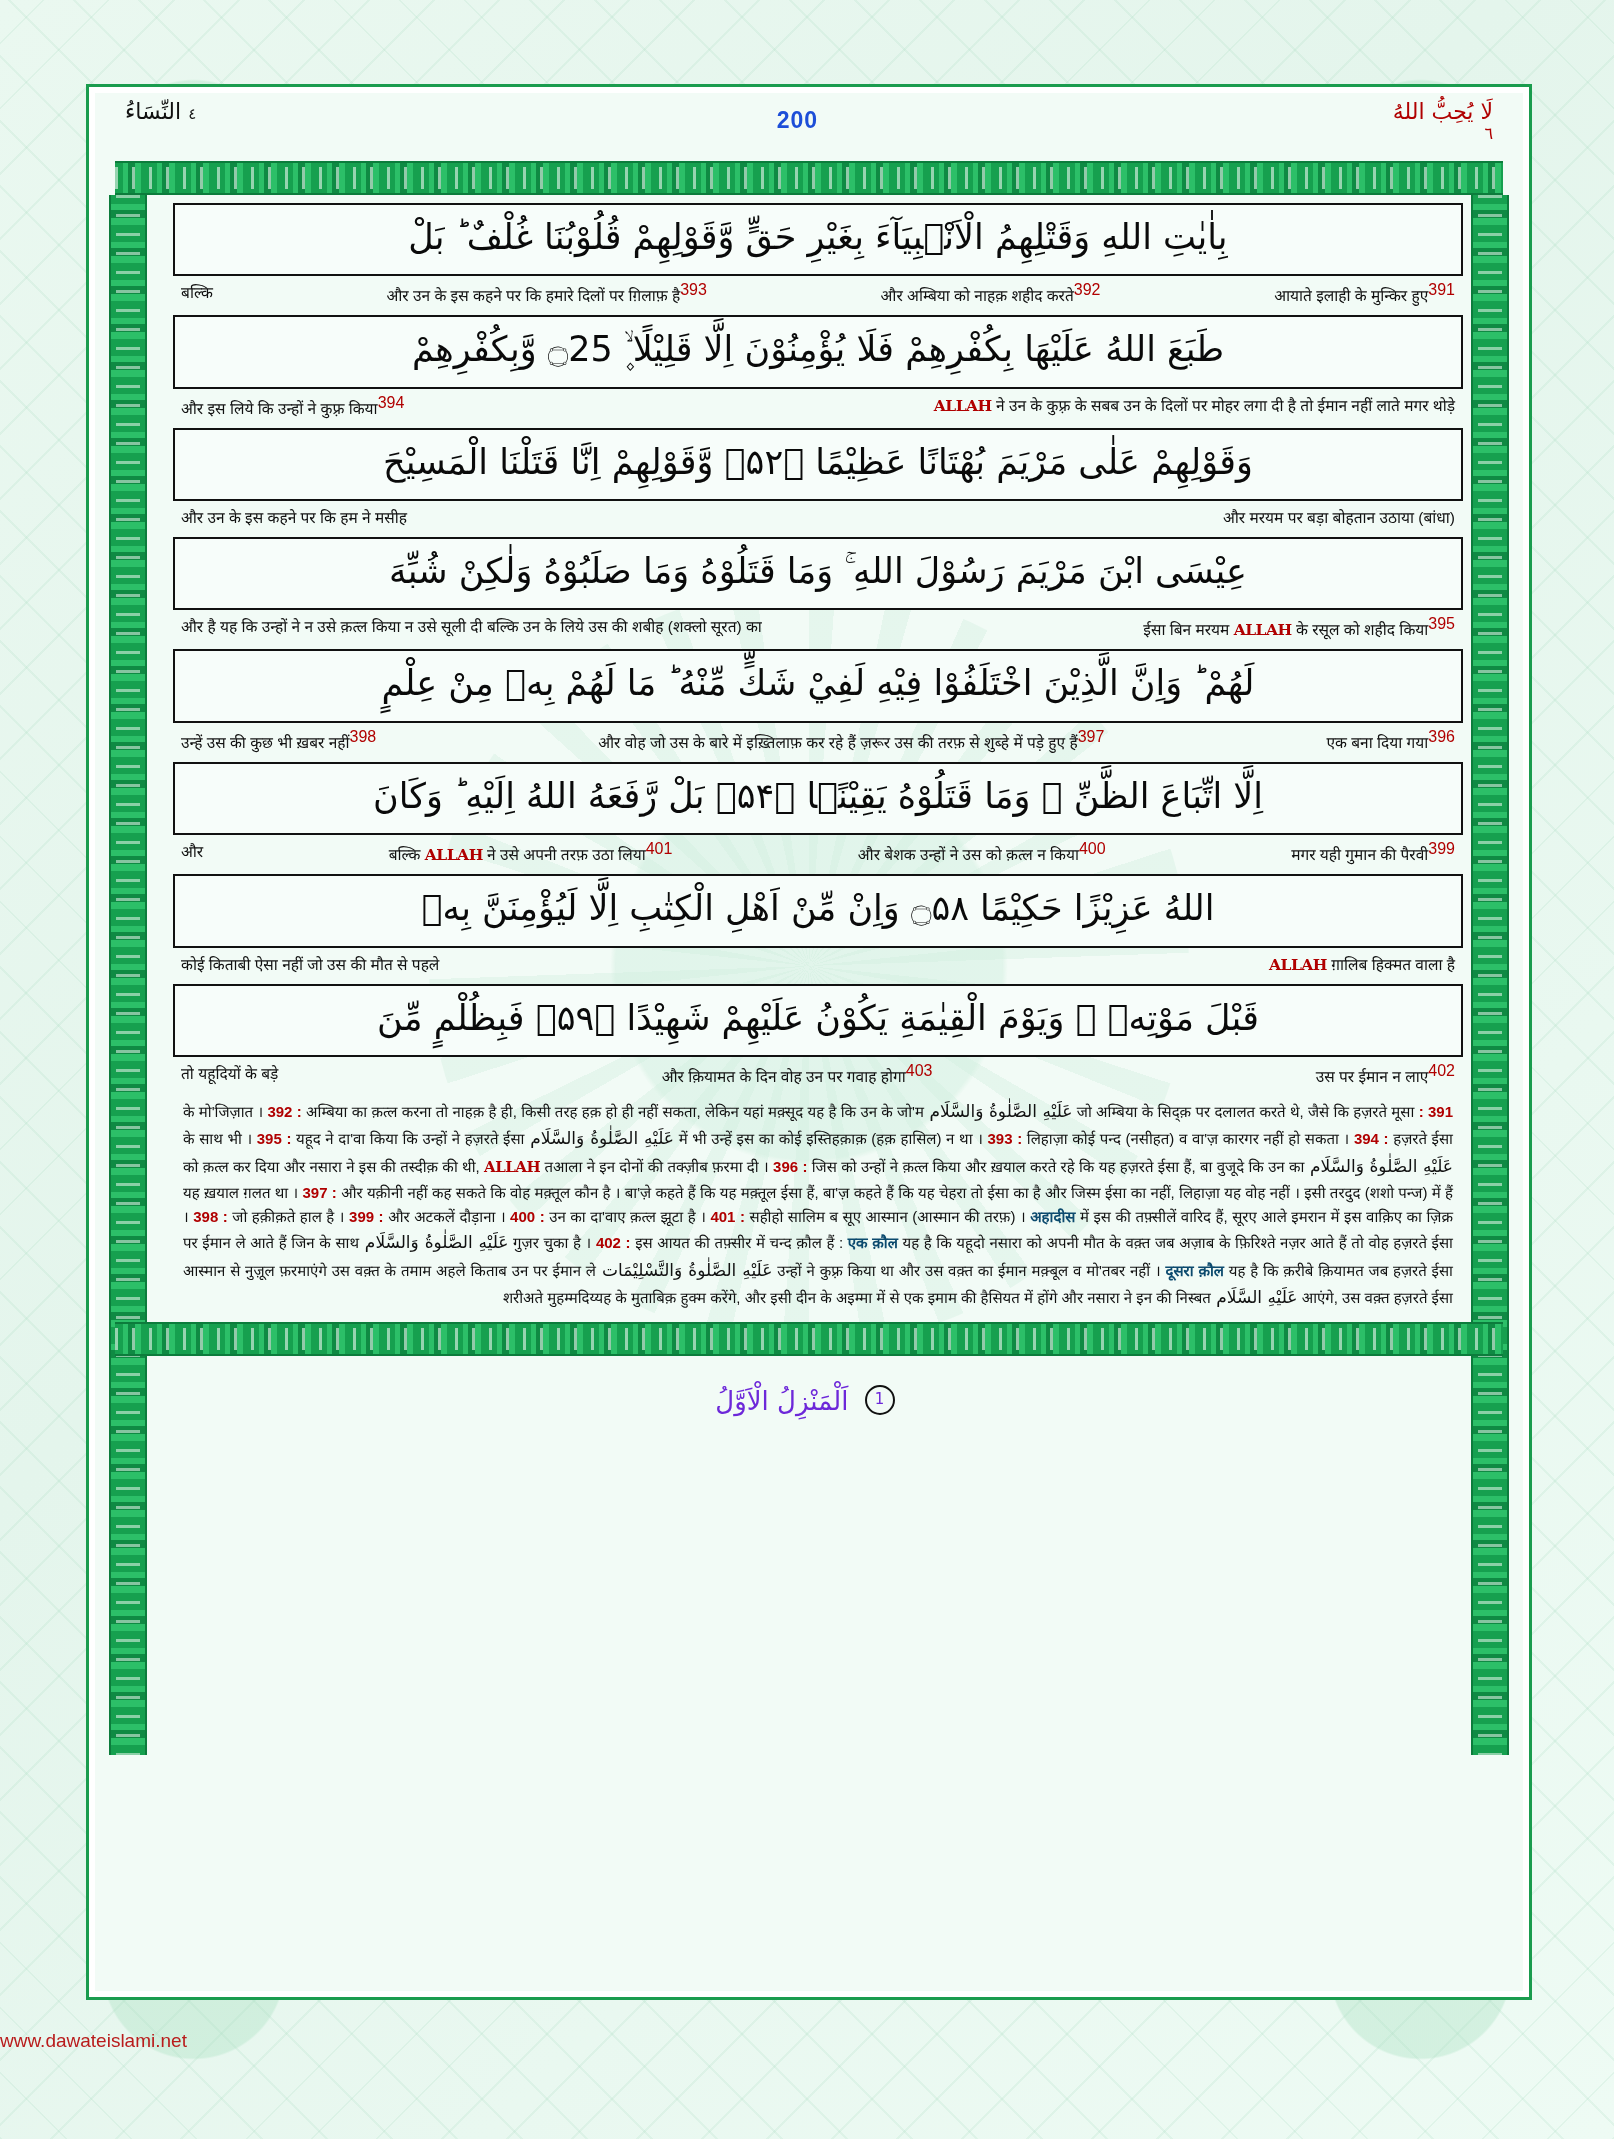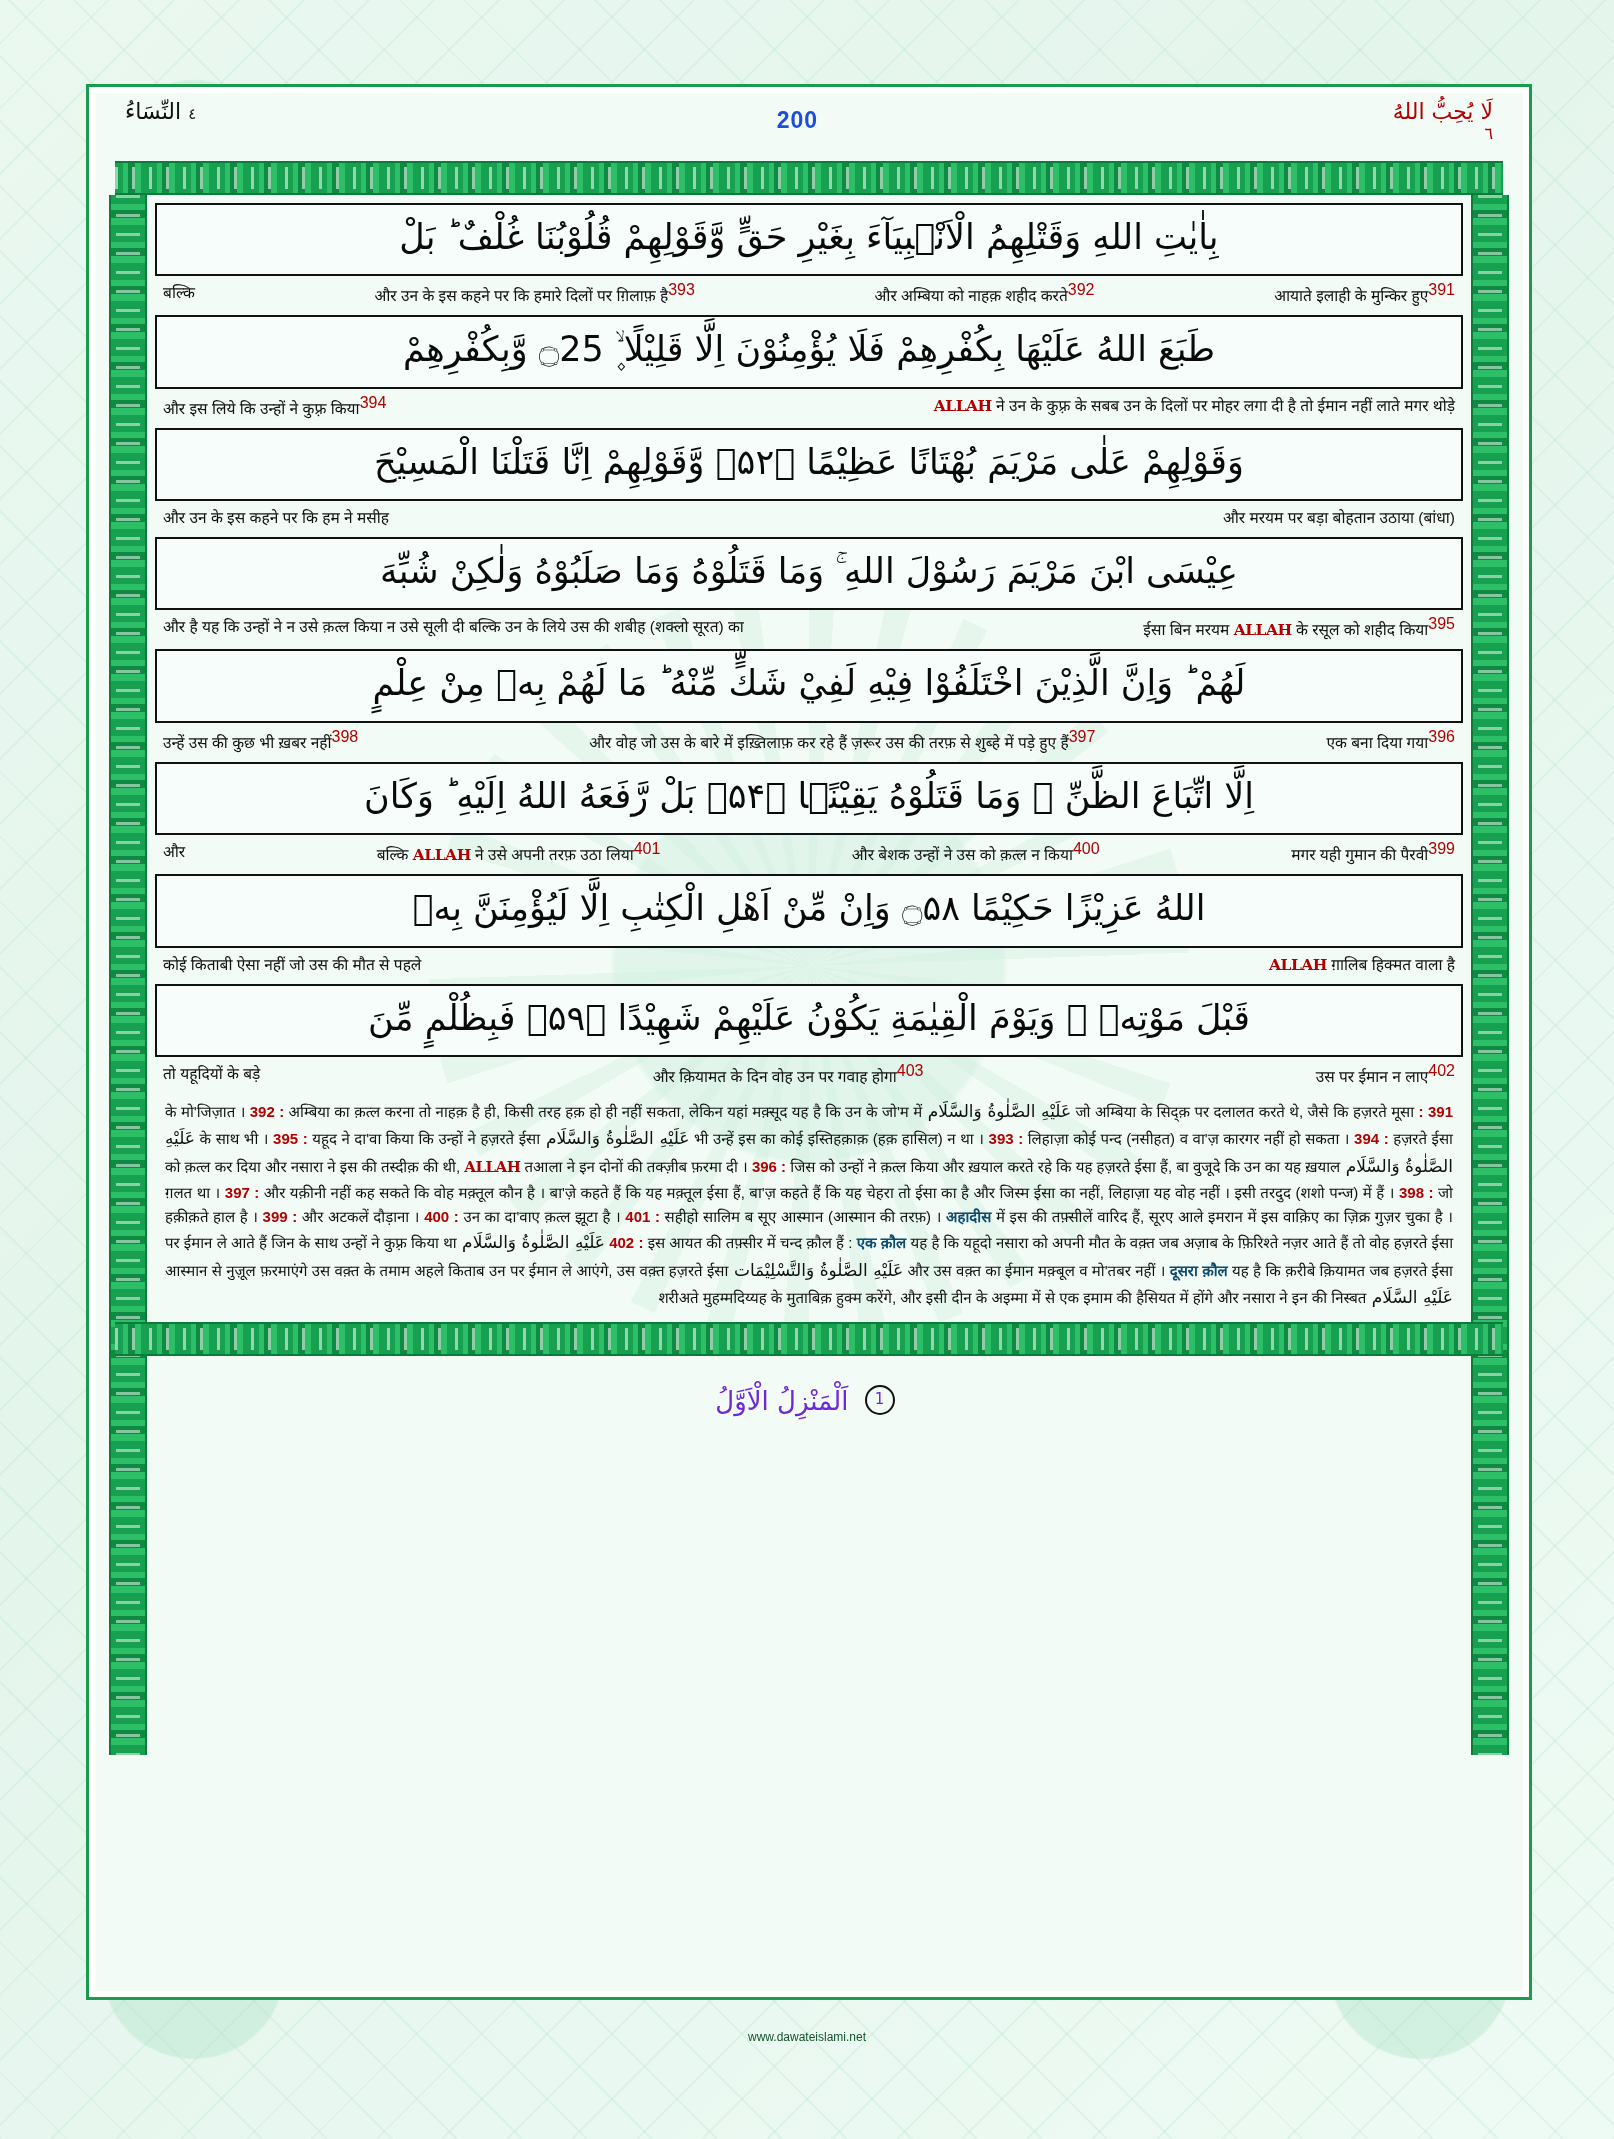--- a/index.html
+++ b/index.html
@@ -143,21 +143,21 @@
   .side-ornament::after {
     content: "";
     position: absolute;
     inset: 0 5px;
     background: repeating-linear-gradient(180deg, rgba(255,255,255,.5) 0 3px, rgba(0,0,0,0) 3px 19px);
   }
 
   
   .content {
     position: relative;
-    margin: 8px 66px 0 66px;
+    margin: 8px 66px 0 84px;
   }
 
   .ayah-block { margin-bottom: 5px; }
 
   .arabic-line {
     border: 2px solid #111;
     background: #f7fdfa;
     padding: 9px 14px 13px 14px;
     direction: rtl;
     text-align: center;
@@ -230,23 +230,23 @@
     text-align: center;
     margin: 0 8px;
     vertical-align: 6px;
   }
 
   .site-url {
     position: absolute;
     left: 0;
     right: 0;
     top: 2030px;
-    text-align: center;
-    font-size: 12px;
-    color: #14532d;
+    text-align: left;
+    font-size: 19px;
+    color: #b91c1c;
   }
 </style>
 </head>
 <body>
 
 <div class="page-bg"></div>
 
 <div class="page-frame">
   <div class="watermark"></div>
 

